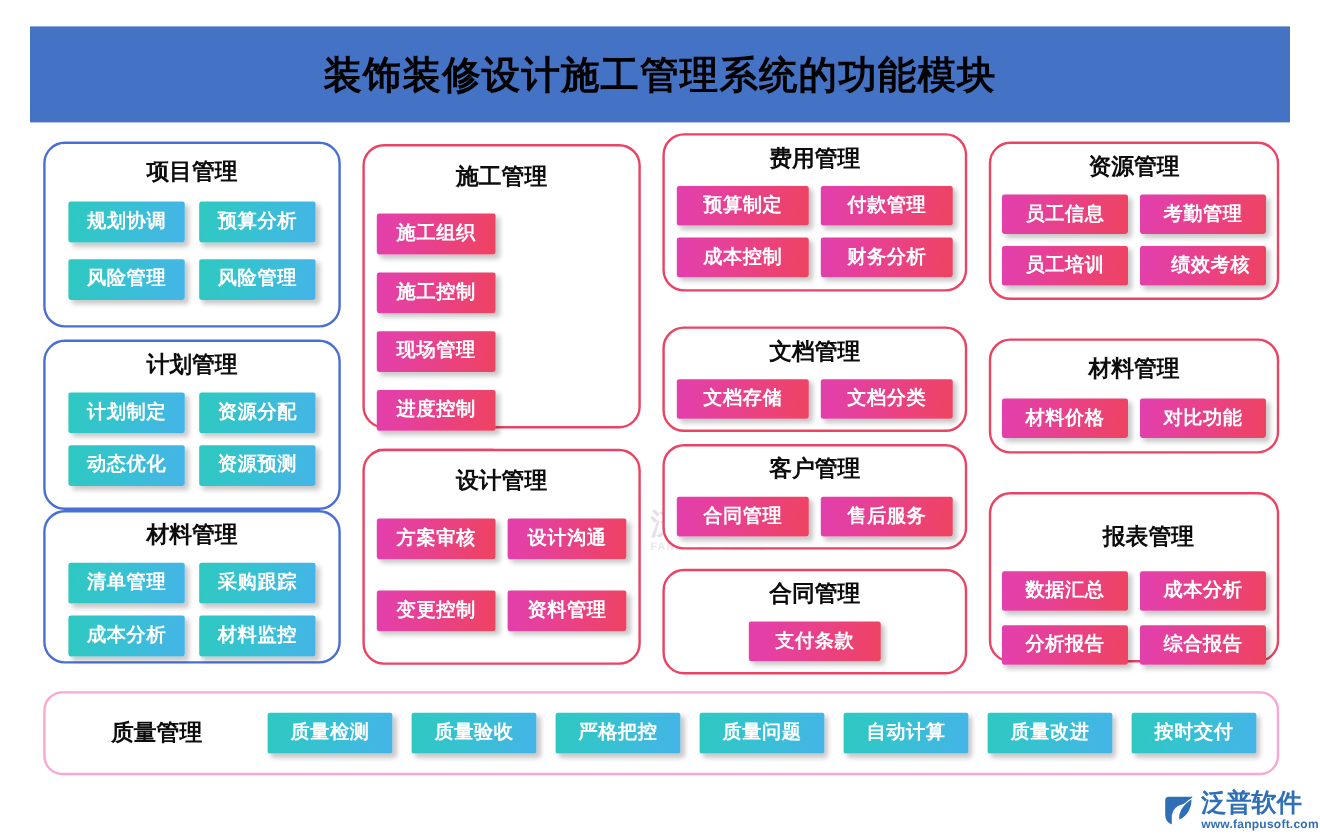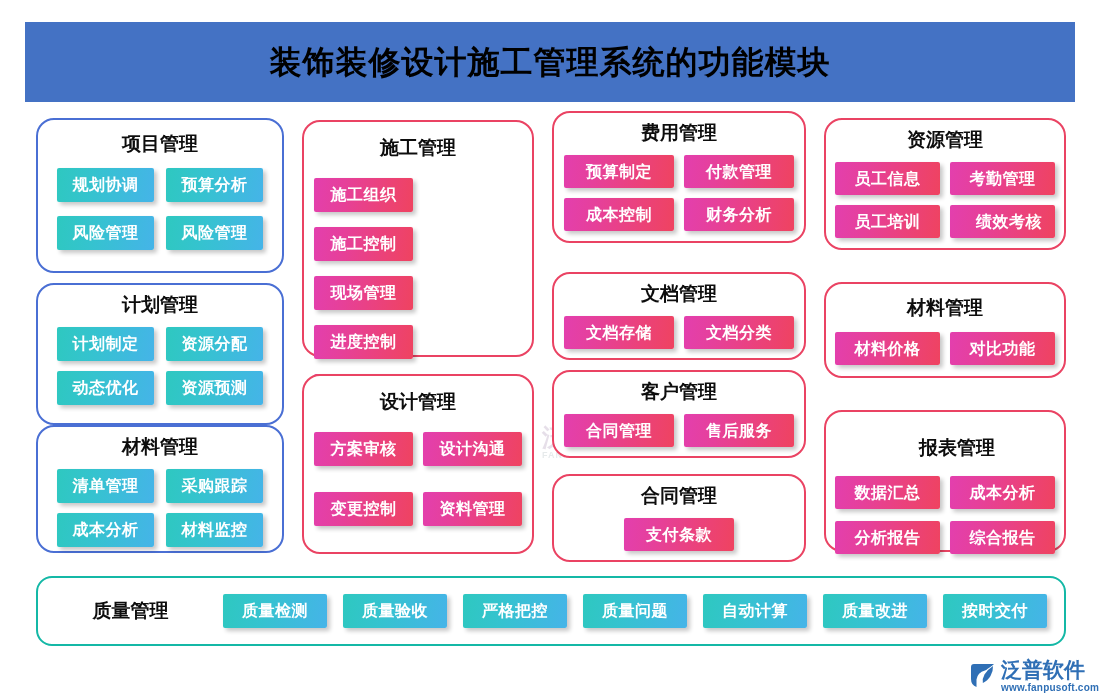--- a/index.html
+++ b/index.html
@@ -113,21 +113,21 @@
   }
 
   
   #quality-bar {
     position: absolute;
     left: 36px;
     top: 576px;
     width: 1030px;
     height: 70px;
     box-sizing: border-box;
-    border: 2px solid #14b8a6;
+    border: 2px solid #f9a8d4;
     border-radius: 16px;
     background: #ffffff;
     display: flex;
     align-items: center;
     z-index: 2;
   }
   #quality-title {
     width: 185px;
     text-align: center;
     font-size: 19px;

